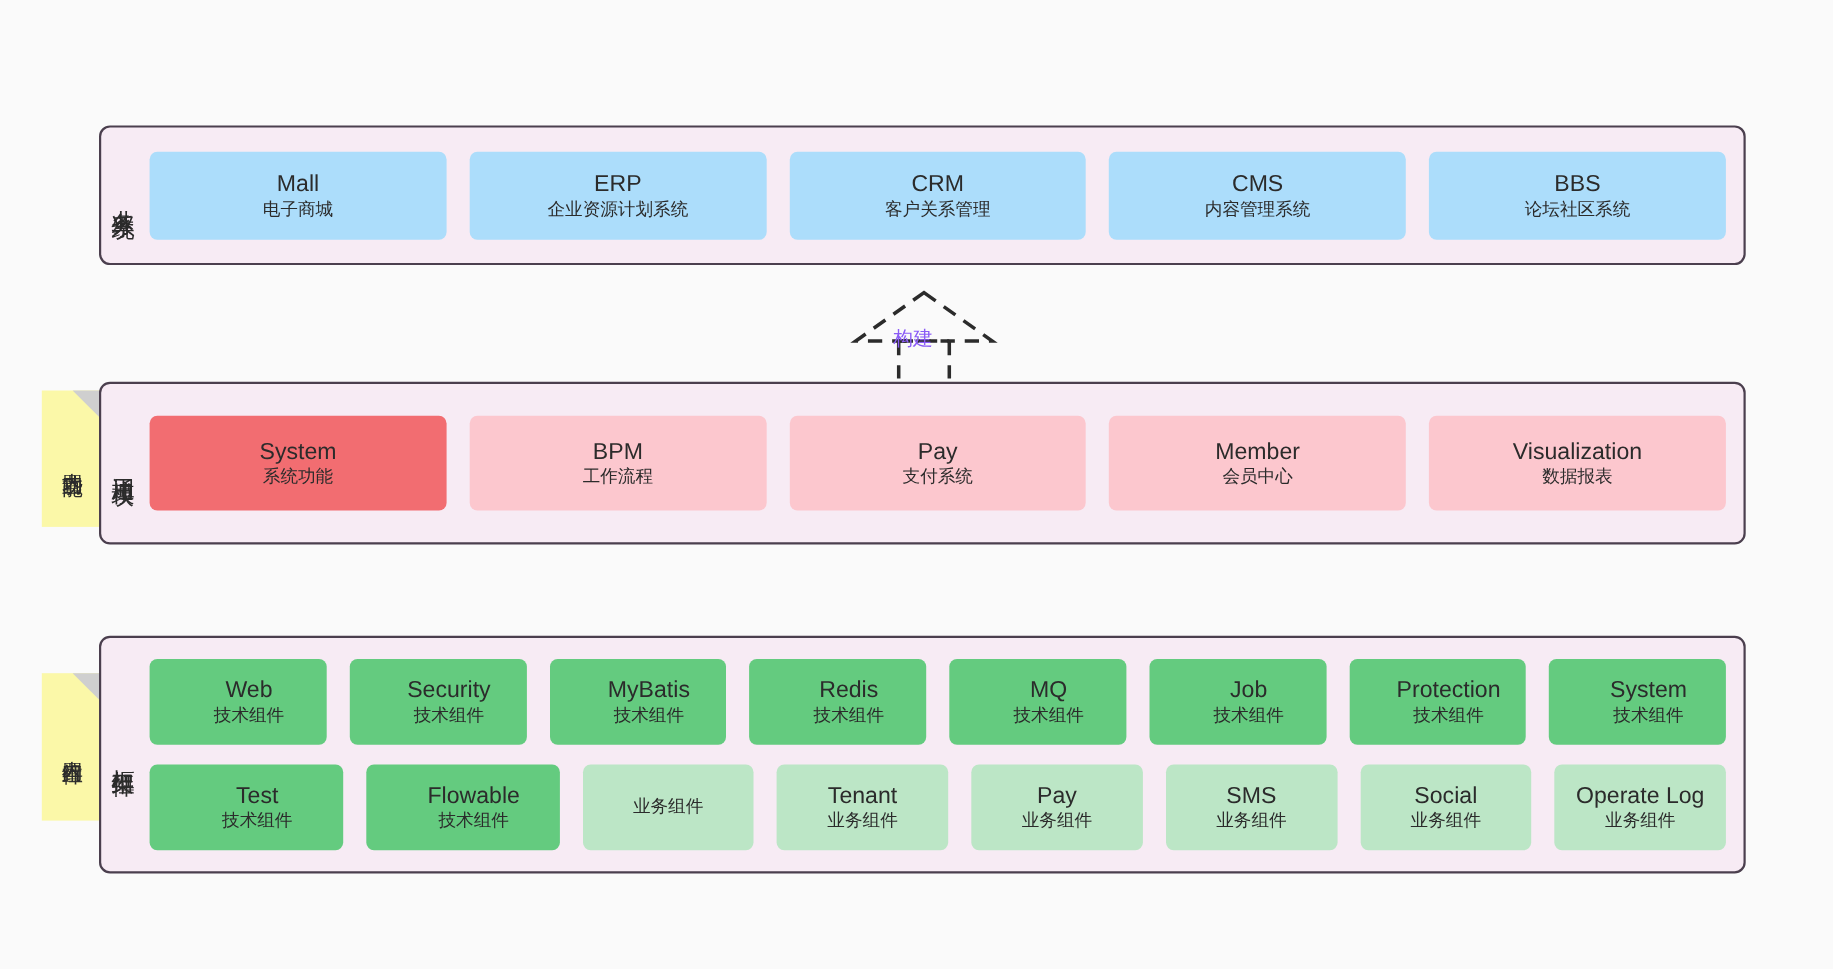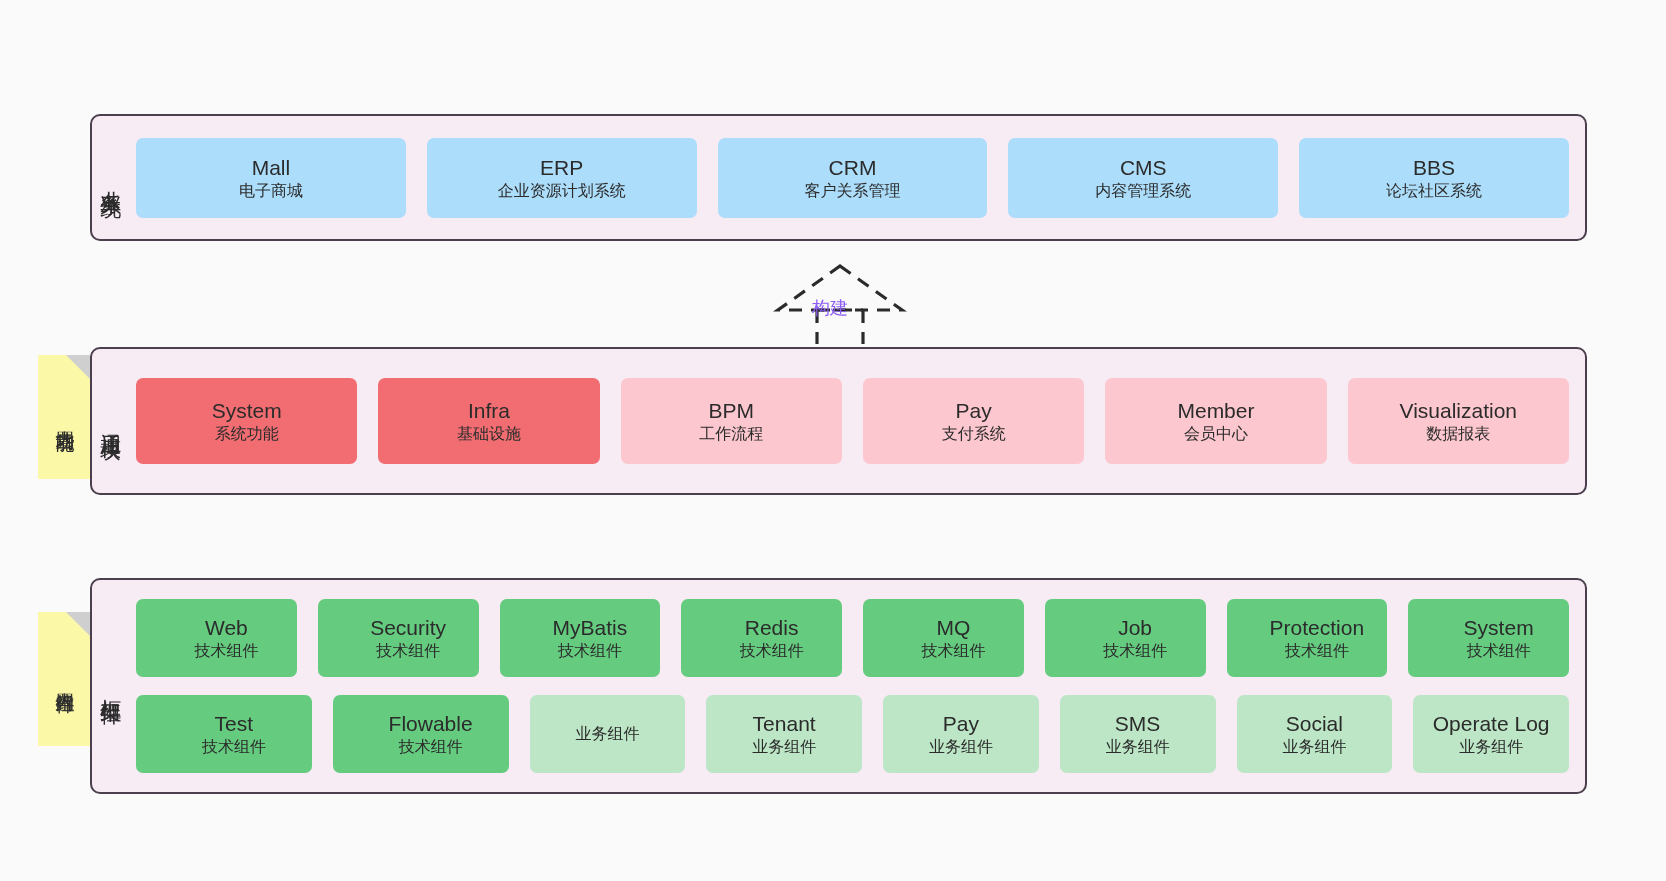--- a/index.html
+++ b/index.html
@@ -193,24 +193,20 @@
   </div>
 
   <div class="layer layer-mod" style="left:90px; top:347px; width:1497px; height:148px;">
     <div class="layer-title">通用模块</div>
     <div class="layer-body">
       <div class="row">
         <div class="box c-red">
           <div class="t1">System</div>
           <div class="t2">系统功能</div>
         </div>
-        <div class="box c-red">
-          <div class="t1">Infra</div>
-          <div class="t2">基础设施</div>
-        </div>
         <div class="box c-pink">
           <div class="t1">BPM</div>
           <div class="t2">工作流程</div>
         </div>
         <div class="box c-pink">
           <div class="t1">Pay</div>
           <div class="t2">支付系统</div>
         </div>
         <div class="box c-pink">
           <div class="t1">Member</div>

